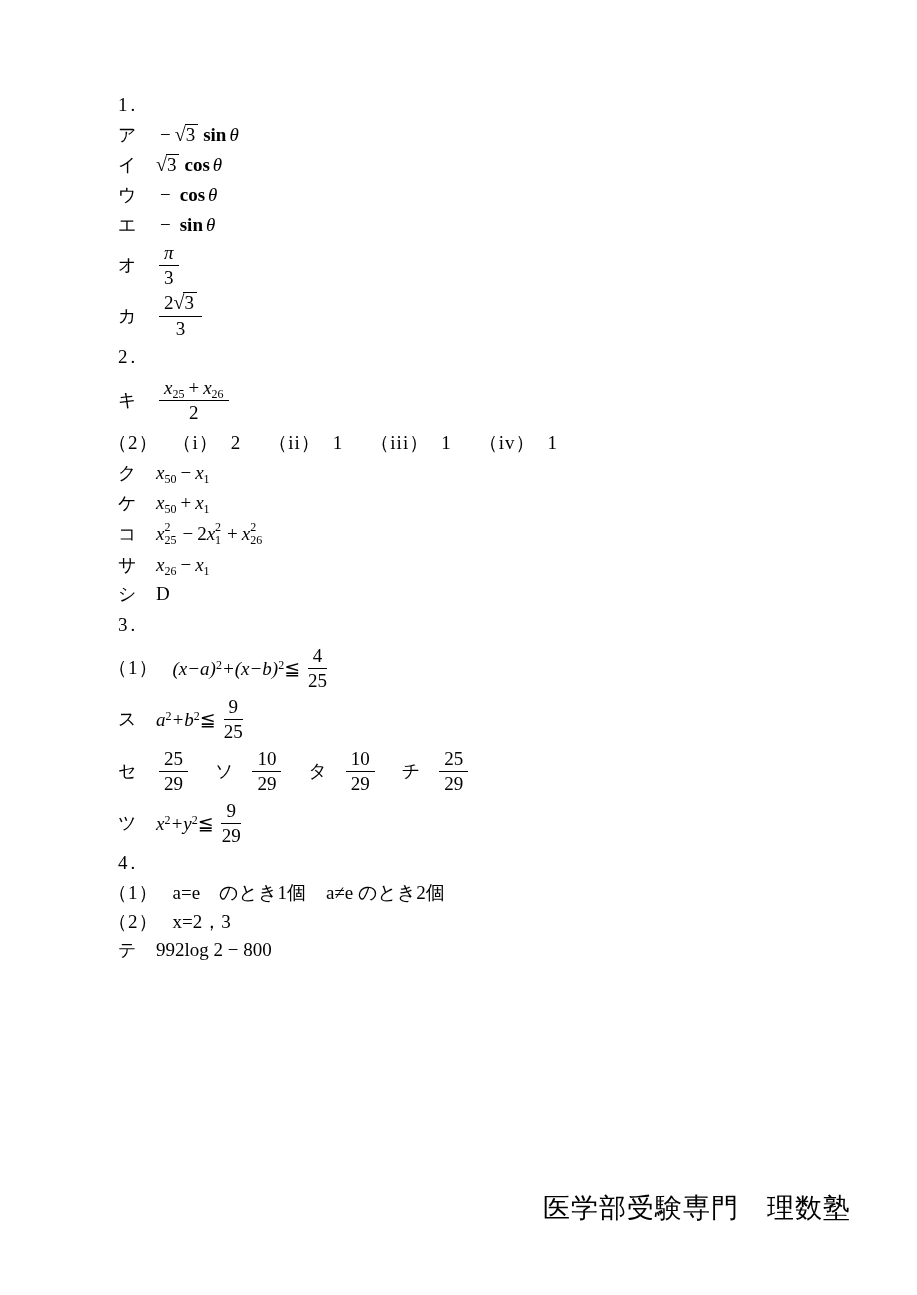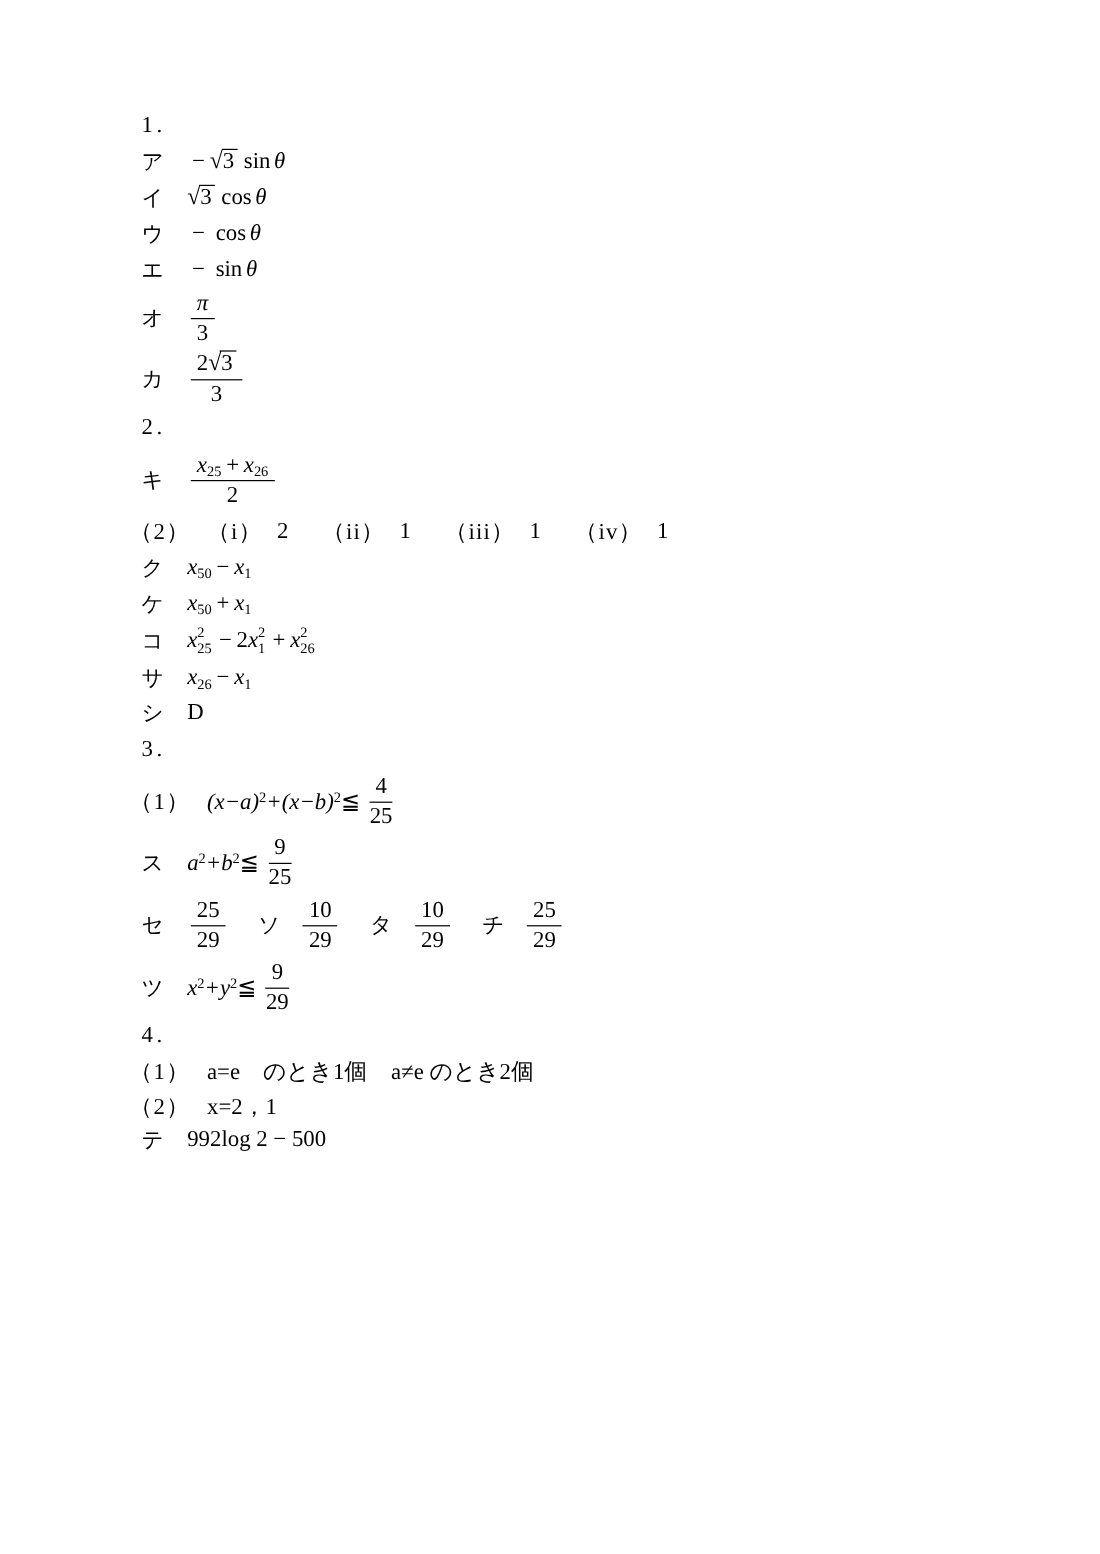--- a/index.html
+++ b/index.html
@@ -14,21 +14,21 @@
   }
   .row{display:flex;align-items:center;}
   .h28{height:28px}.h30{height:30px}.h32{height:32px}.h34{height:34px}
   .h50{height:50px}.h52{height:52px}.h54{height:54px}.h56{height:56px}
   .heading{font-size:19px;letter-spacing:3px;}
   .lbl{flex:0 0 38px;font-size:18px;}
   .expr{font-size:19px;display:flex;align-items:center;white-space:nowrap;}
   .txt{white-space:pre;}
   .it{font-style:italic;}
   .mo{padding:0 4px;}
-  .fnsp{margin-left:5px;margin-right:3px;}
+  .fnsp{margin-left:5px;margin-right:3px;font-weight:bold;}
   
   .frac{display:inline-flex;flex-direction:column;align-items:center;line-height:1.15;margin:0 3px;vertical-align:middle;}
   .frac .num{display:flex;align-items:flex-start;justify-content:center;padding:0 5px 1px;border-bottom:1.4px solid #000;}
   .frac .den{padding:1px 5px 0;}
   
   .sqrt{display:inline-flex;align-items:flex-start;}
   .rad{line-height:1.1;font-size:1.05em;}
   .radicand{border-top:1.4px solid #000;padding:0 3px 1px 1px;margin-left:-1px;line-height:1.1;}
   
   sup.s,sub.s{font-size:12px;line-height:0;}
@@ -299,23 +299,24 @@
     <span class="expr">
       <span class="lead">（1）</span>
       <span class="txt">a=e　のとき1個</span>
       <span class="txt gap2">a≠e のとき2個</span>
     </span>
   </div>
 
   <div class="row h28">
     <span class="expr">
       <span class="lead">（2）</span>
-      <span class="txt">x=2，1</span>
+      <span class="txt">x=2，3</span>
     </span>
   </div>
 
   <div class="row h28">
     <span class="lbl">テ</span>
-    <span class="expr">992log 2 − 500</span>
-  </div>
-
+    <span class="expr">992log 2 − 800</span>
+  </div>
+
+  <div class="footer">医学部受験専門　理数塾</div>
 
 </div>
 
 </body></html>

